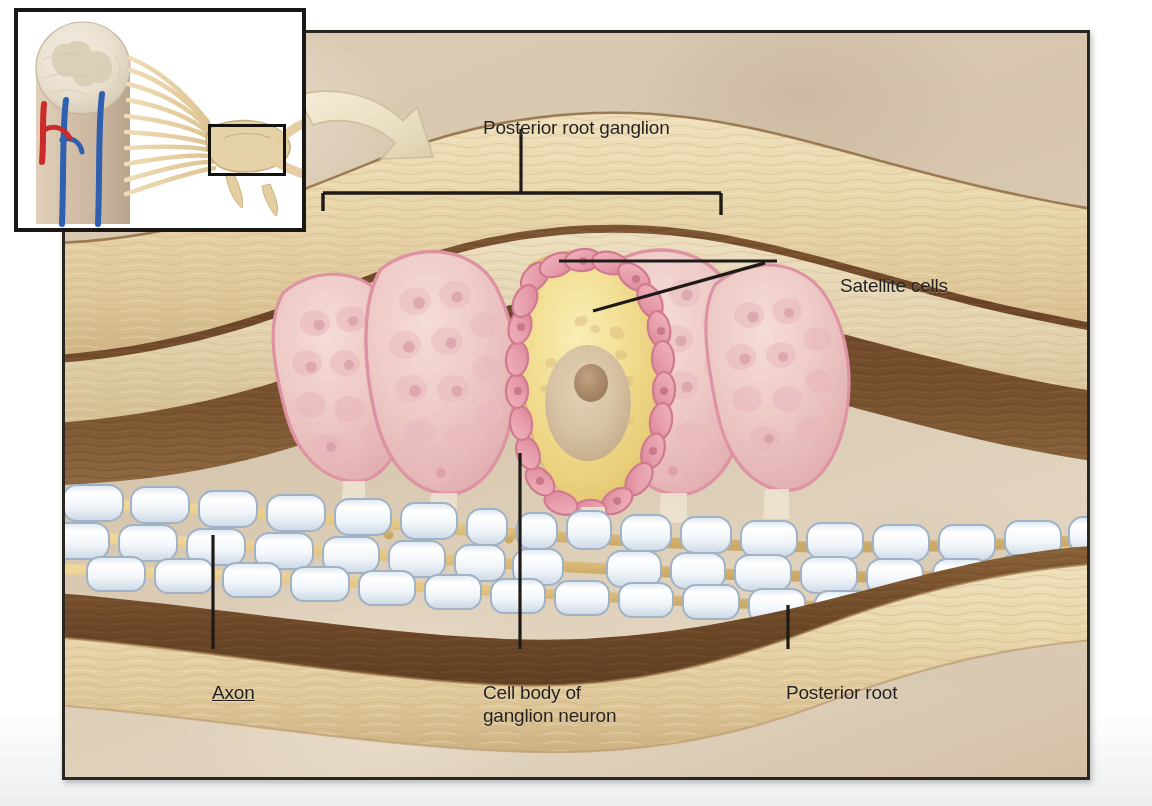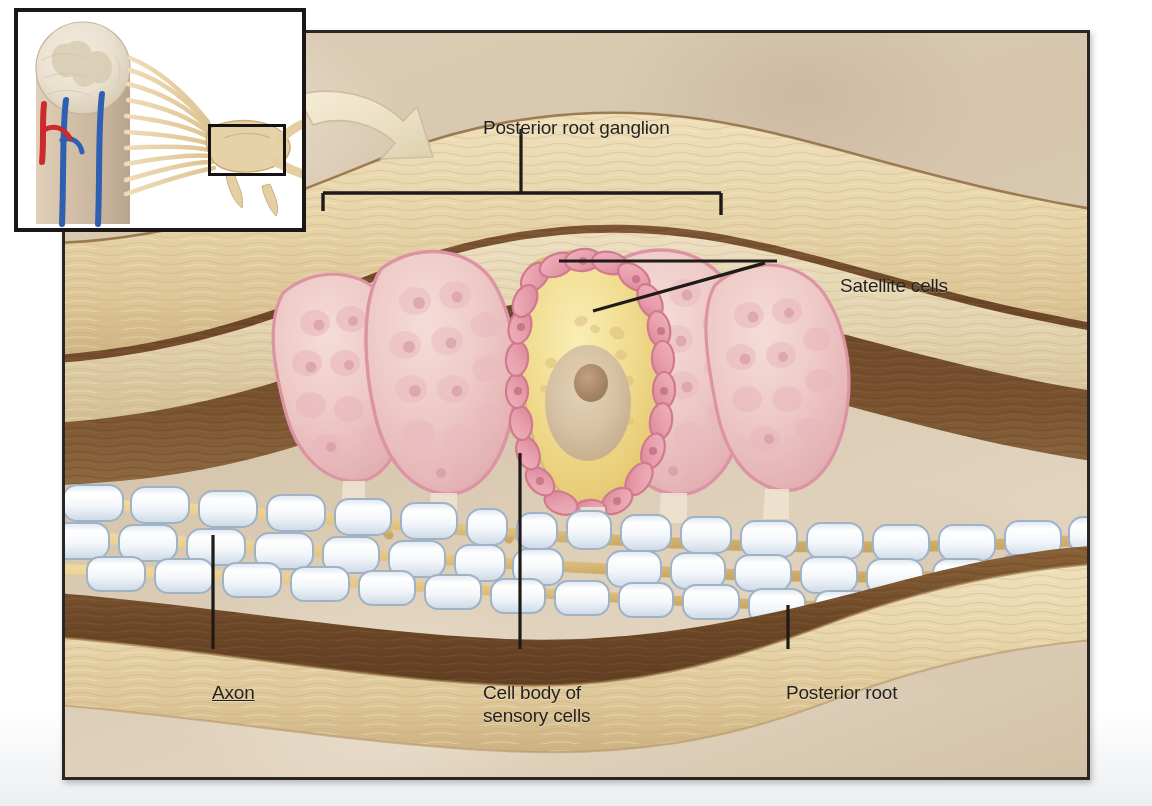--- a/index.html
+++ b/index.html
@@ -542,21 +542,21 @@
     </svg>
 
     <div class="label" id="label-prg">Posterior root ganglion</div>
 
     <div class="label" id="label-satellite">Satellite cells</div>
 
     <div class="label" id="label-axon">Axon</div>
 
     <div class="label center" id="label-cellbody">
       <div>Cell body of</div>
-      <div>sensory cells</div>
+      <div>ganglion neuron</div>
     </div>
 
     <div class="label" id="label-postroot">Posterior root</div>
   </div>
 
   <div id="inset-panel">
     <svg width="284" height="216" viewBox="0 0 284 216">
       <defs>
         <linearGradient id="cordGrad" x1="0" y1="0" x2="1" y2="0">
           <stop offset="0%" stop-color="#e0d0ba"></stop>

